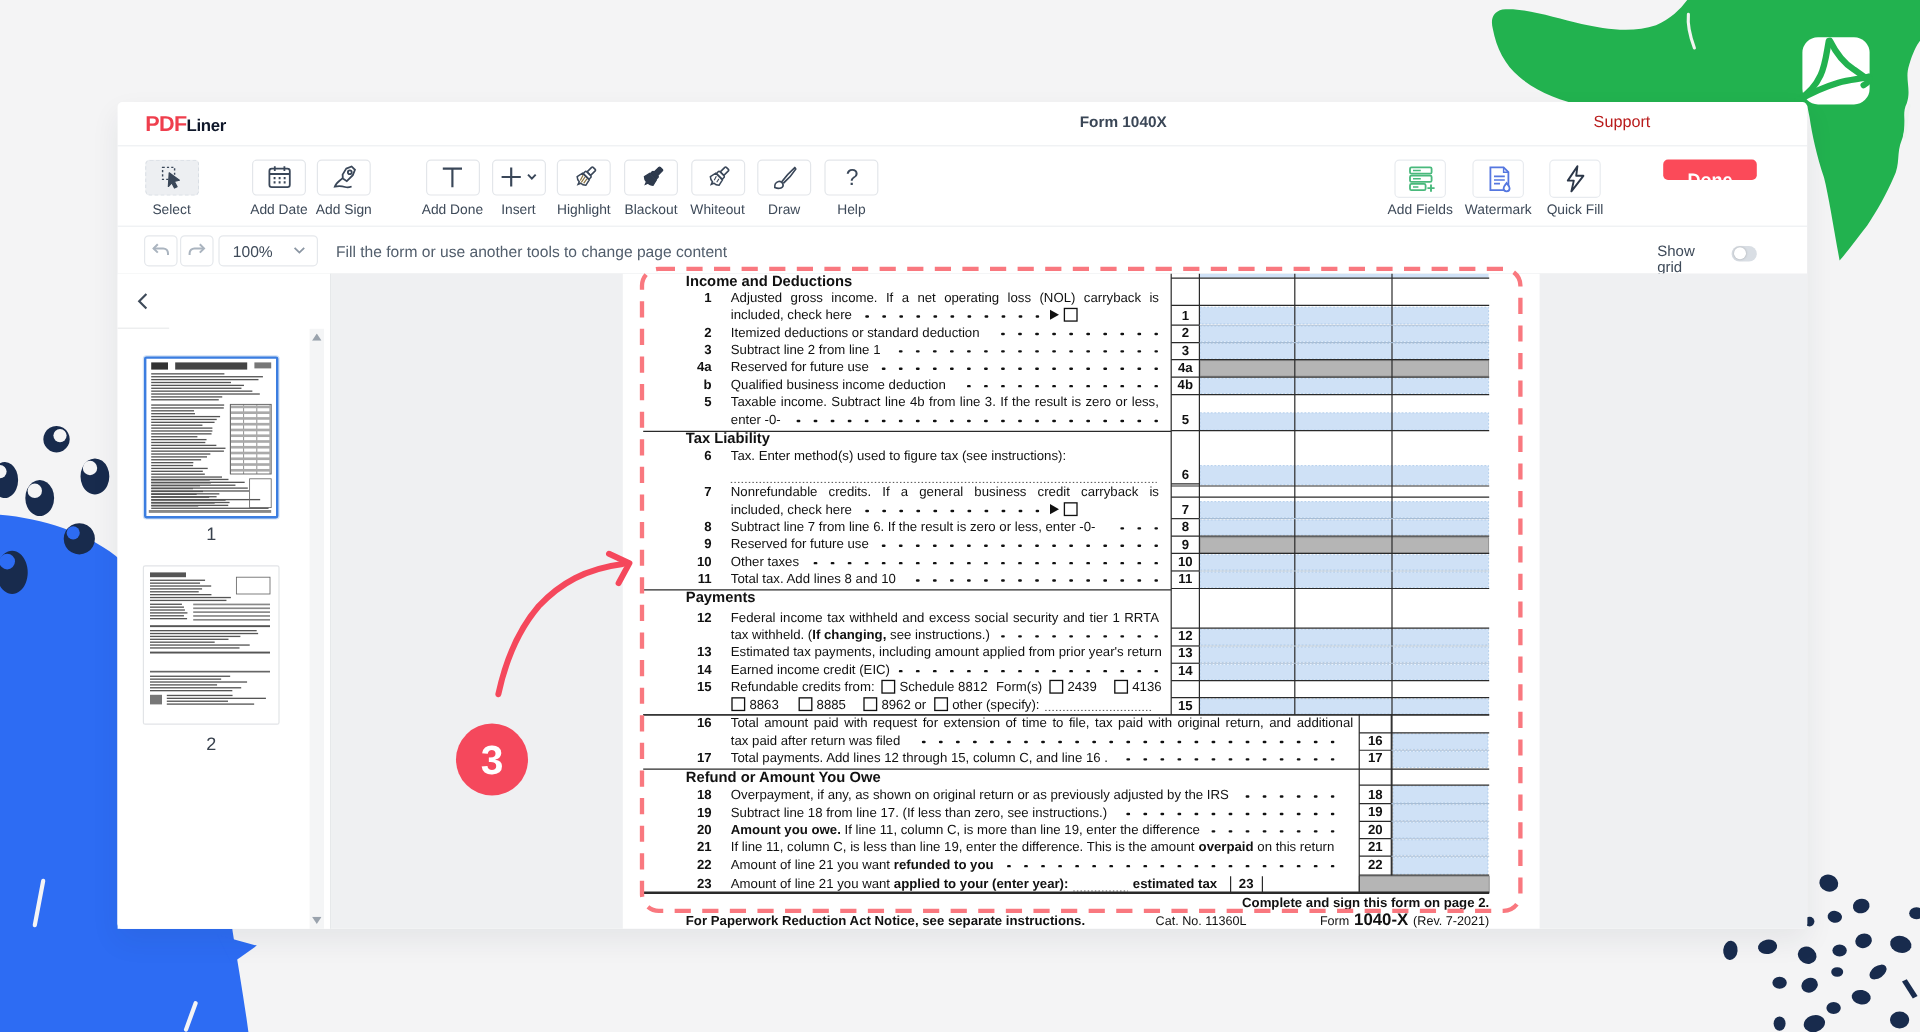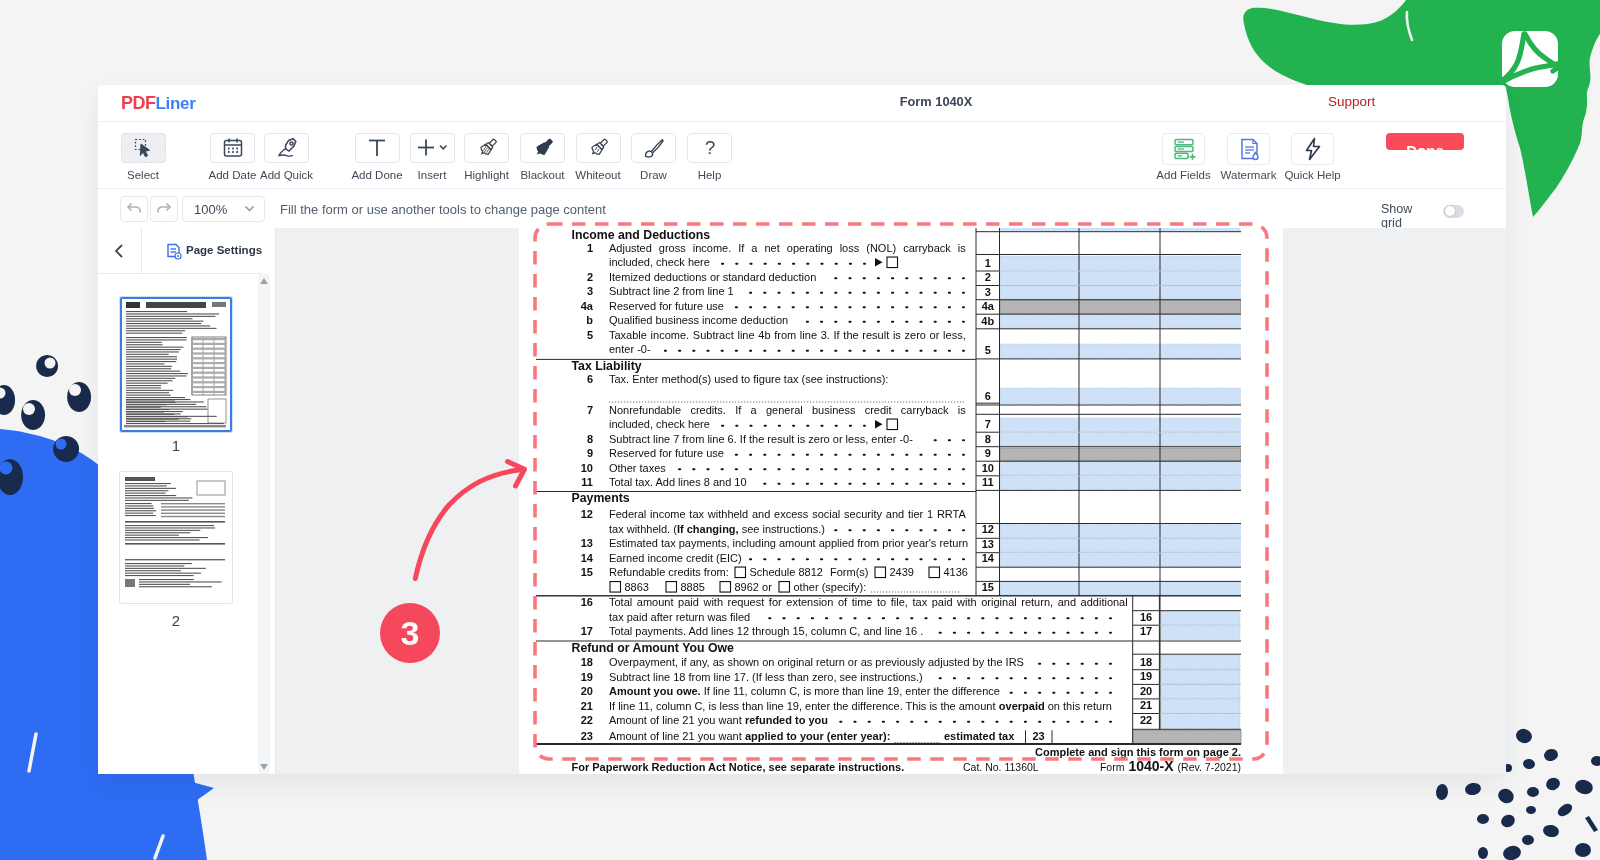--- a/index.html
+++ b/index.html
@@ -67,21 +67,21 @@
         <ellipse cx="1551" cy="831" rx="8" ry="6" transform="rotate(10 1551 831)"></ellipse>
         <ellipse cx="1528" cy="840" rx="6" ry="5" transform="rotate(0 1528 840)"></ellipse>
         <ellipse cx="1483" cy="853" rx="5" ry="6" transform="rotate(0 1483 853)"></ellipse>
         <ellipse cx="1512" cy="853" rx="9" ry="7" transform="rotate(-15 1512 853)"></ellipse>
         <ellipse cx="1583" cy="850" rx="8" ry="7" transform="rotate(0 1583 850)"></ellipse>
         <path d="M1589,816 l9,14 -4,2 -9,-14 Z"></path>
       </g>
     </svg>
     <div id="win">
       <div class="abs" style="left:0;top:0;width:1408px;height:36px">
-<div class="abs" style="left:23px;top:8px;font-weight:bold;white-space:nowrap"><span style="font-size:18px;color:#ef3e4d;letter-spacing:-0.5px">PDF</span><span style="font-size:17px;color:#3b82f6;letter-spacing:-0.3px">Liner</span></div>
+<div class="abs" style="left:23px;top:8px;font-weight:bold;white-space:nowrap"><span style="font-size:18px;color:#ef3e4d;letter-spacing:-0.5px">PDF</span><span style="font-size:14px;color:#0f172a;letter-spacing:-0.3px">Liner</span></div>
 <div class="abs" style="left:788px;top:9px;width:100px;text-align:center;font-size:12.8px;font-weight:bold;color:#3a4656">Form 1040X</div>
 <div class="abs" style="left:1230px;top:9px;font-size:13.5px;color:#b91c1c">Support</div>
 <div class="hdiv" style="top:36px"></div>
 </div>
 <div class="abs" style="left:0;top:36px;width:1408px;height:67px">
         <div class="tbtn" style="left:22.5px;top:12px;background:#edeff2;border:1px dashed #d9dee4">
           <svg width="26" height="26" viewBox="0 0 26 26">
             <rect x="5.5" y="4.5" width="10" height="10" fill="none" stroke="#3a4759" stroke-width="1.2" stroke-dasharray="1.8 1.8"></rect>
             <path d="M11,9 L19.5,15.2 L15.3,16.2 L17.6,20.6 L15.4,21.7 L13.1,17.3 L10.3,20.4 Z" fill="#3a4759" stroke="#3a4759" stroke-width="1" stroke-linejoin="round"></path>
           </svg>
@@ -104,21 +104,21 @@
           </svg>
         </div>
         <div class="tlab" style="left:134.5px;top:48px">Add Date</div>
         <div class="tbtn" style="left:166px;top:12px;">
           <svg width="26" height="26" viewBox="0 0 26 26" fill="none" stroke="#3a4759" stroke-width="1.5">
             <path d="M14.5,5.5 l4.5,-1.8 2.8,2.8 -1.8,4.5 -5,5 -3.3,-2.2 -0.2,-3.3 Z"></path>
             <circle cx="17.5" cy="8.5" r="1.6"></circle>
             <path d="M11.5,13.5 C8,16.5 6,17.5 5,20.5 C8,19.8 11,20 13.5,20.8 C15.5,21.4 17.5,21 19,20.4" stroke-width="1.4"></path>
           </svg>
         </div>
-        <div class="tlab" style="left:188.5px;top:48px">Add Quick</div>
+        <div class="tlab" style="left:188.5px;top:48px">Add Sign</div>
         <div class="tbtn" style="left:256.5px;top:12px;">
           <svg width="26" height="26" viewBox="0 0 26 26">
             <g stroke="#3a4759" stroke-width="1.8" fill="none">
               <line x1="5" y1="5.5" x2="21" y2="5.5"></line>
               <line x1="13" y1="5.5" x2="13" y2="21"></line>
             </g>
           </svg>
         </div>
         <div class="tlab" style="left:279.0px;top:48px">Add Done</div>
         <div class="tbtn" style="left:311.5px;top:12px;">
@@ -211,21 +211,21 @@
             </g>
             <path d="M20.5,17.5 c1.5,2 2.5,3 2.5,4.4 a2.5,2.5 0 0 1 -5,0 c0,-1.4 1,-2.4 2.5,-4.4 Z" fill="#fff"></path>
           </svg>
         </div>
         <div class="rlab" style="left:1150.5px;top:48px">Watermark</div>
         <div class="tbtn" style="left:1193px;top:12px;width:43px;height:32px;border:1px solid #e8ebef">
           <svg width="28" height="28" viewBox="0 0 28 28">
             <path d="M15.5,3.5 L7.5,15.5 H12.5 L10.5,24.5 L20.5,11.5 H14.5 Z" fill="none" stroke="#2b3648" stroke-width="1.6" stroke-linejoin="round"></path>
           </svg>
         </div>
-        <div class="rlab" style="left:1214.5px;top:48px">Quick Help</div>
+        <div class="rlab" style="left:1214.5px;top:48px">Quick Fill</div>
         <div class="abs" style="left:1288px;top:12px;width:78px;height:17px;background:#fb4a59;border-radius:4px;text-align:center;line-height:35px;color:#fff;font-weight:bold;font-size:15px">Done</div>
         <div class="hdiv" style="top:67px"></div>
       </div>
       <div class="abs" style="left:0;top:103px;width:1302px;height:40px">
 <div class="abs" style="left:22px;top:8px;width:28px;height:26px;border:1px solid #e5e8ec;border-radius:4px;background:#fff"><svg width="26" height="24" viewBox="0 0 26 24" fill="none" stroke="#aab4bf" stroke-width="1.7">
             <path d="M10.5,6.5 L7,10 L10.5,13.5"></path>
             <path d="M7,10 H15 a4,4 0 0 1 4,4 v1.5"></path>
           </svg></div>
 <div class="abs" style="left:52px;top:8px;width:28px;height:26px;border:1px solid #e5e8ec;border-radius:4px;background:#fff"><svg width="26" height="24" viewBox="0 0 26 24" fill="none" stroke="#aab4bf" stroke-width="1.7">
             <path d="M15.5,6.5 L19,10 L15.5,13.5"></path>
@@ -246,30 +246,20 @@
 </div>
 <div class="abs" style="left:0;top:143px;width:1408px;height:546px;background:#eff0f2;border-radius:0 0 4px 4px;overflow:hidden">
         <div class="abs" style="left:421px;top:0;width:764px;height:546px;background:#fff"></div>
       </div>
       <div class="abs" style="left:0;top:143px;width:178px;height:546px;background:#fff;border-right:1px solid #e6e8ea">
 <div class="abs" style="left:0;top:0;width:43px;height:46px;border-bottom:1px solid #e9eaec">
           <svg style="position:absolute;left:15px;top:15px" width="12" height="16" viewBox="0 0 12 16" fill="none" stroke="#3e4a59" stroke-width="1.8">
             <path d="M9,2 L3,8 L9,14"></path>
           </svg>
         </div>
-<div class="abs" style="left:43px;top:0;width:121px;height:46px;border-left:1px solid #e9eaec;border-bottom:1px solid #e9eaec">
-<svg style="position:absolute;left:23px;top:15px" width="18" height="18" viewBox="0 0 18 18" fill="none" stroke="#3b6ce8" stroke-width="1.4">
-            <path d="M3,1.5 h8 l3,3 v9 h-11 Z"></path>
-            <line x1="5.5" y1="6" x2="11" y2="6"></line>
-            <line x1="5.5" y1="9" x2="11" y2="9"></line>
-            <circle cx="13" cy="13" r="3" fill="#fff" stroke-width="1.2"></circle>
-            <circle cx="13" cy="13" r="1" fill="#3b6ce8" stroke="none"></circle>
-          </svg>
-<span style="position:absolute;left:44px;top:16px;font-size:11.5px;font-weight:bold;color:#2c3648;white-space:nowrap">Page Settings</span>
-</div>
 <div class="abs" style="left:160px;top:46px;width:12px;height:500px;background:#f4f5f6">
           <svg style="position:absolute;left:2px;top:4px" width="8" height="6" viewBox="0 0 8 6">
             <path d="M4,0 L8,6 H0 Z" fill="#9aa3ad"></path>
           </svg>
           <svg style="position:absolute;left:2px;bottom:4px" width="8" height="6" viewBox="0 0 8 6">
             <path d="M4,6 L8,0 H0 Z" fill="#9aa3ad"></path>
           </svg>
         </div>
         <div class="abs" style="left:22px;top:69px;width:112px;height:135px;background:#fff;border:2px solid #3b7de0;border-radius:2px;box-shadow:0 0 0 1px #cfe0f5"></div>
         <svg class="abs" style="left:24px;top:71px" width="108" height="131" viewBox="0 0 108 131">

